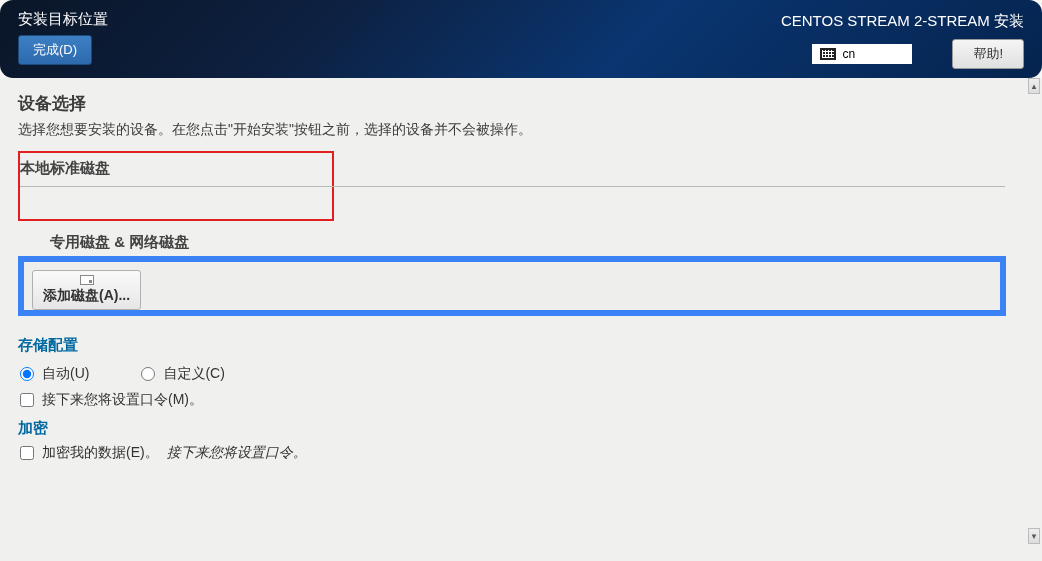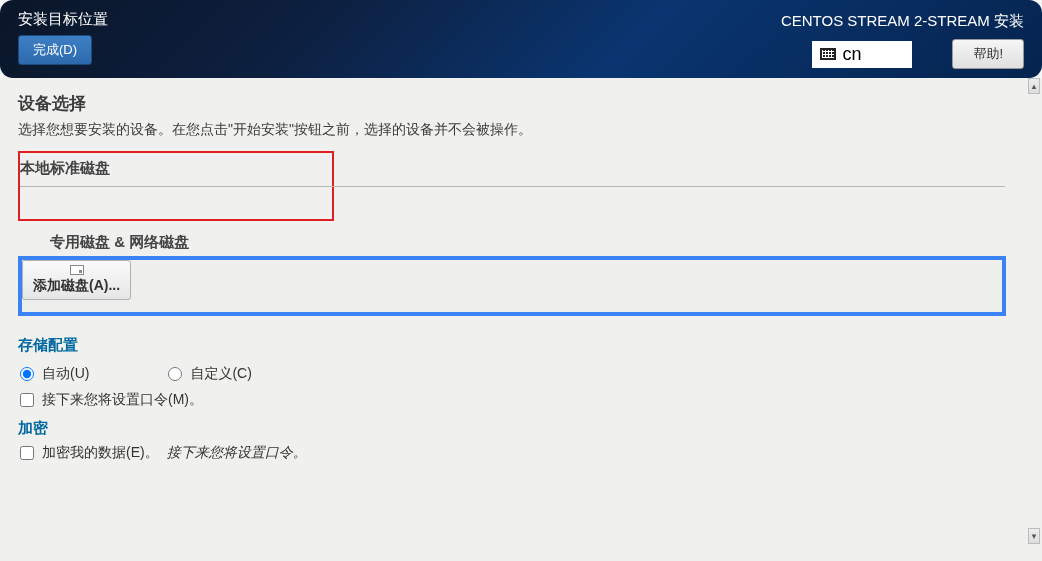--- a/index.html
+++ b/index.html
@@ -24,21 +24,21 @@
       font-size: 13px;
       cursor: pointer;
     }
     .header-right { position: absolute; right: 18px; top: 12px; text-align: right; }
     .product-name { font-size: 15px; font-weight: 400; margin-bottom: 8px; }
     .header-controls { display: flex; justify-content: flex-end; gap: 8px; align-items: center; }
     .lang-indicator {
       background: white;
       color: black;
       padding: 3px 8px;
-      font-size: 18px;
+      font-size: 12px;
       display: flex;
       align-items: center;
       gap: 6px;
       width: 100px;
     }
     .keyboard-icon { width: 16px; height: 12px; background: #222; display: inline-block; position: relative; }
     .keyboard-icon::after { content: ""; position: absolute; inset: 2px; background: repeating-linear-gradient(0deg, #fff 0 1px, transparent 1px 3px), repeating-linear-gradient(90deg, #fff 0 1px, transparent 1px 3px); }
     .help-btn {
       background: linear-gradient(#f5f5f5, #e0e0e0);
       border: 1px solid #999;
@@ -61,22 +61,23 @@
       padding: 6px 0 0 0;
       margin-bottom: 12px;
       position: relative;
     }
     .sub-header { font-size: 15px; font-weight: bold; color: #444; padding: 0 0 4px 0; }
     .hr-line { border: none; border-top: 1px solid #b8b8b8; margin-top: 4px; width: 985px;}
     
     .sub-header-plain { font-size: 15px; font-weight: bold; color: #444; margin-bottom: 4px; margin-left: 32px; }
     
     .disk-area {
-      border: 4px solid #3b82f6;
+      border: 6px solid #3b82f6;
       background: #eeeeec;
+      padding: 8px;
       width: 988px;
       height: 60px;
       margin-bottom: 20px;
     }
     .add-disk-btn {
       background: linear-gradient(#fafafa, #e6e6e6);
       border: 1px solid #b0b0b0;
       border-radius: 3px;
       padding: 4px 10px;
       font-size: 14px;
@@ -85,21 +86,21 @@
       flex-direction: column;
       align-items: center;
       color: #333;
       font-weight: bold;
     }
     .disk-icon { width: 14px; height: 10px; border: 1px solid #888; background: #fff; display: block; margin-bottom: 2px; position: relative; }
     .disk-icon::after { content:""; position:absolute; right:1px; bottom:1px; width:3px; height:3px; background:#888;}
     
     .gray-header { font-size: 15px; font-weight: bold; color: #0369a1; margin-bottom: 6px; }
     .radio-row, .check-row { display: flex; align-items: center; gap: 8px; margin: 4px 0 4px 2px; font-size: 14px; color: #333; }
-    .radio-group { display: flex; gap: 77px; margin-bottom: 4px; }
+    .radio-group { display: flex; gap: 50px; margin-bottom: 4px; }
     input[type=radio], input[type=checkbox] { width: 14px; height: 14px; }
     .italic-note { font-style: italic; color: #333; }
     
     .scroll-indicator { position: absolute; right: 2px; top: 78px; width: 12px; height: 466px; }
     .scroll-arrow { width: 12px; height: 16px; background: linear-gradient(#eee,#ddd); border: 1px solid #bbb; display: flex; align-items: center; justify-content: center; font-size: 9px; color: #555; position: absolute; }
     .scroll-arrow.top { top: 0; }
     .scroll-arrow.bot { bottom: 0; }
   </style>
 </head>
 <body>

